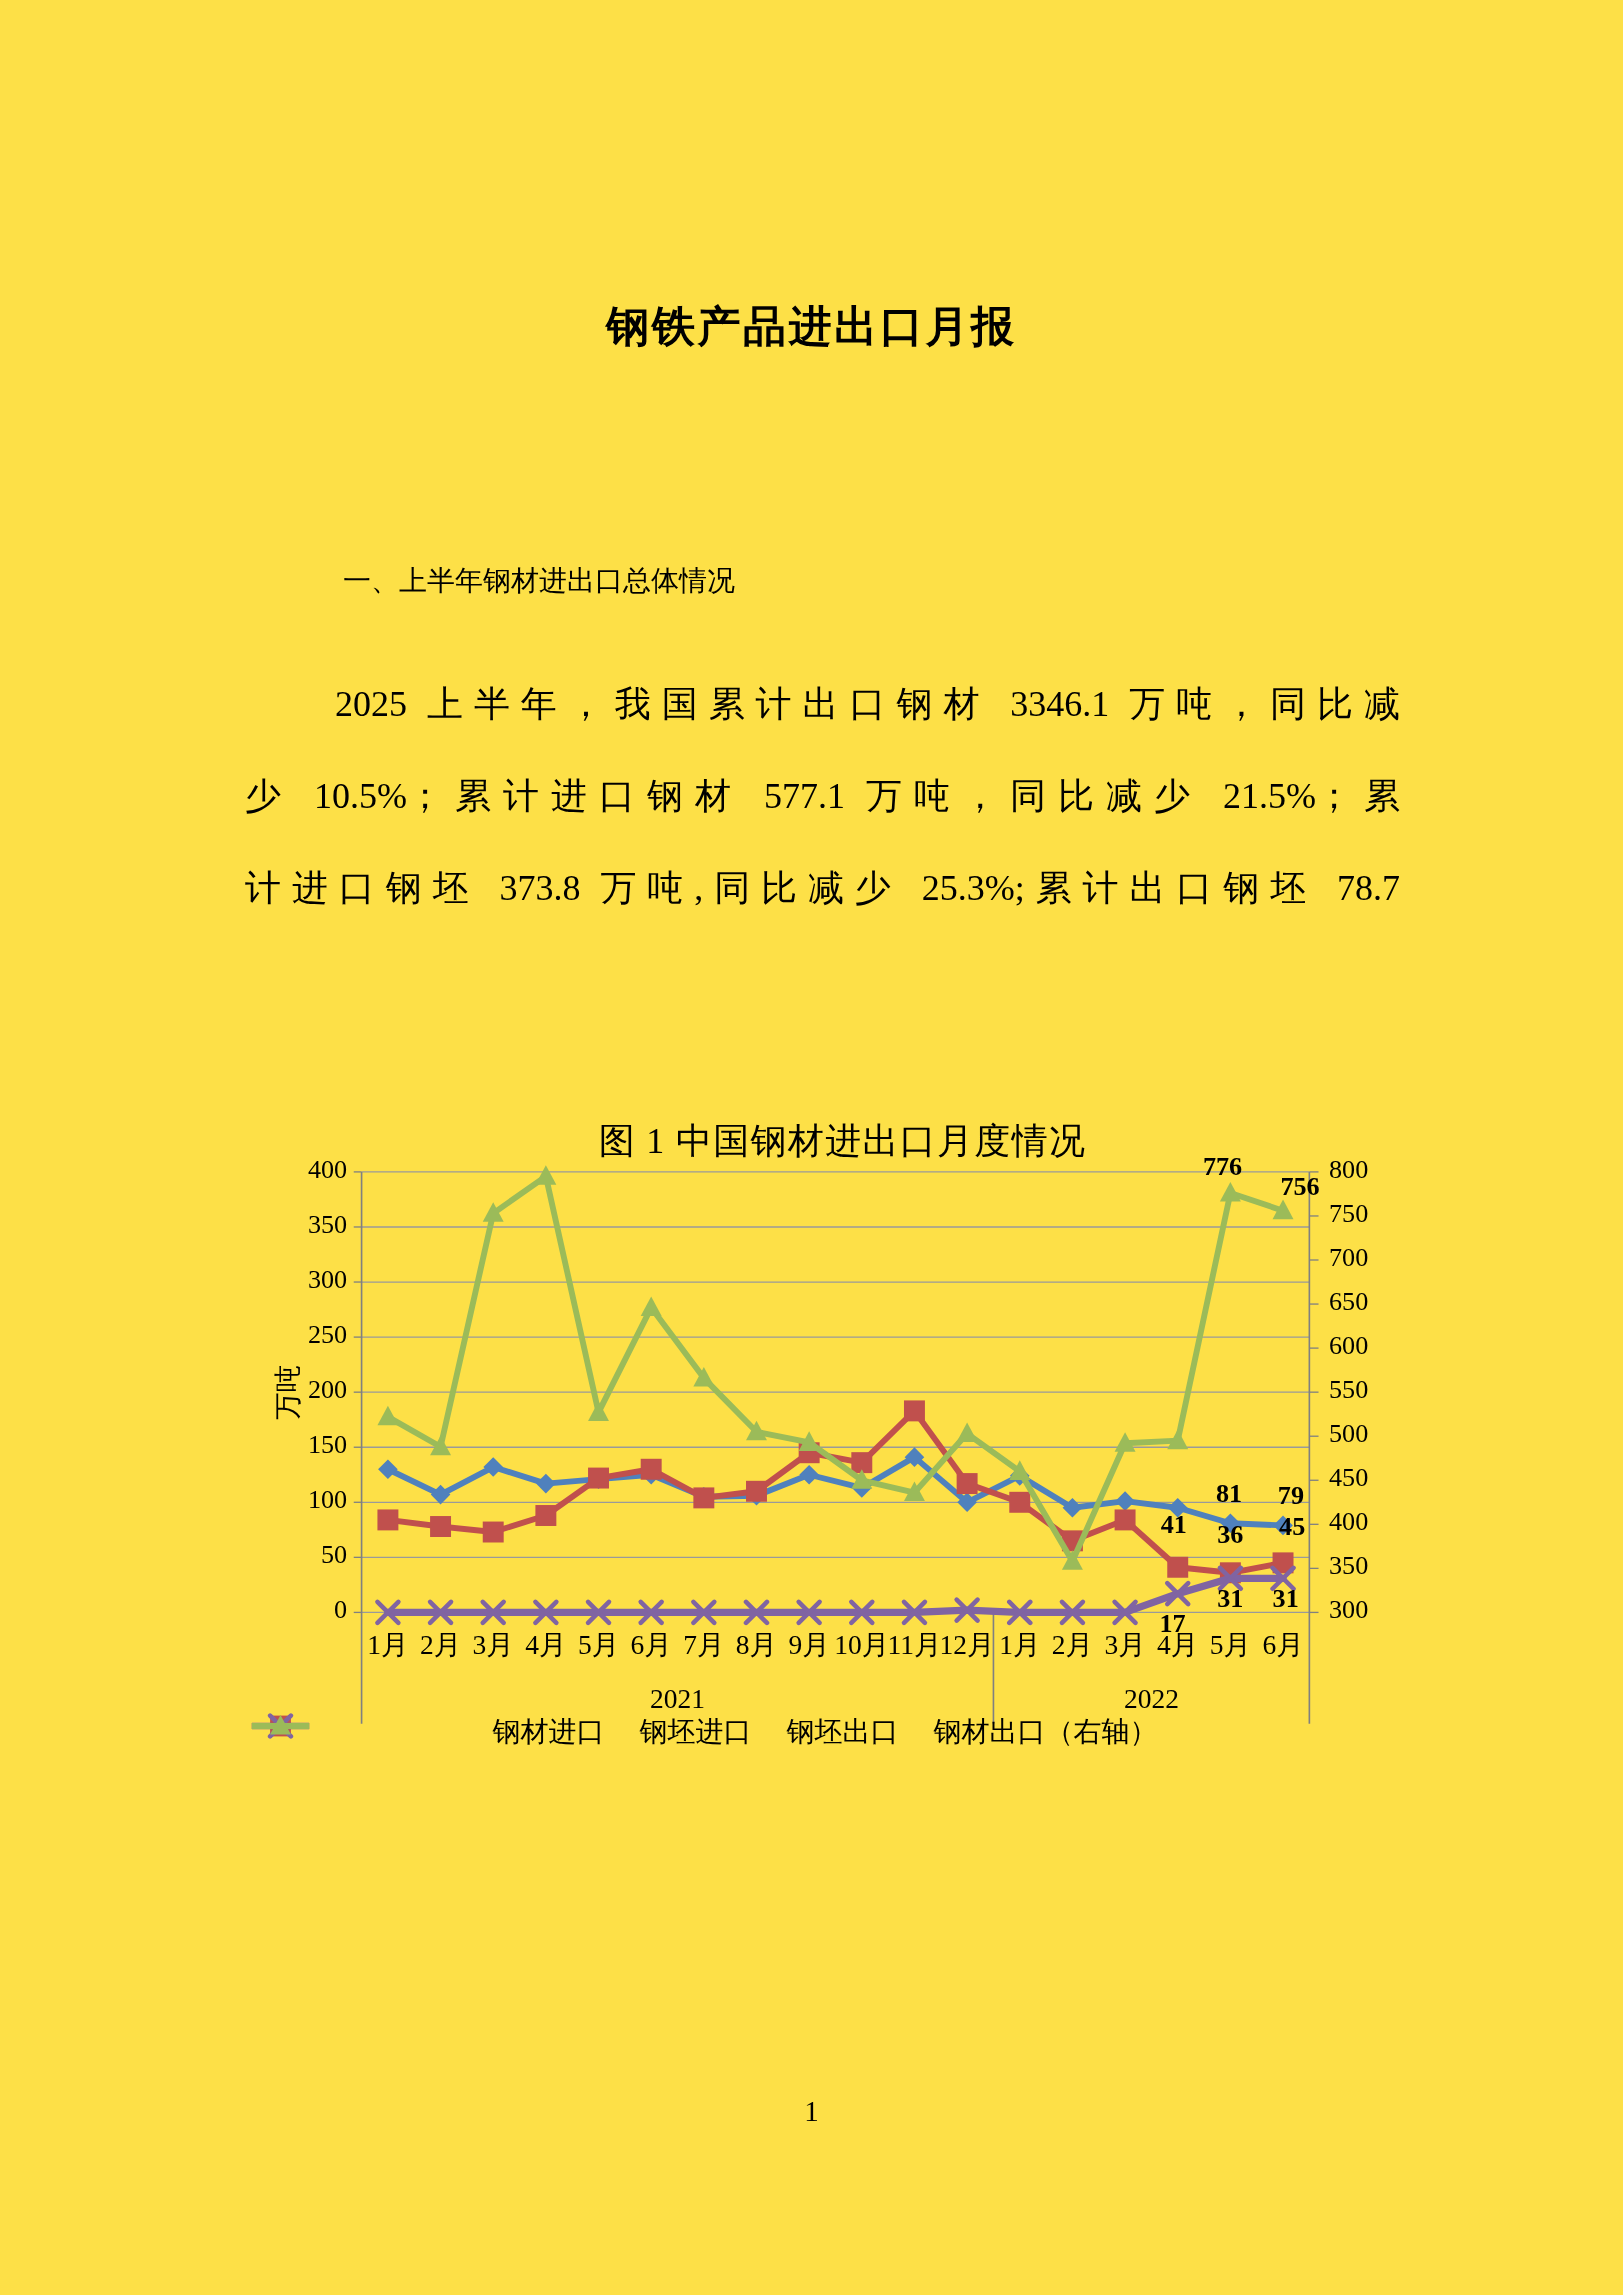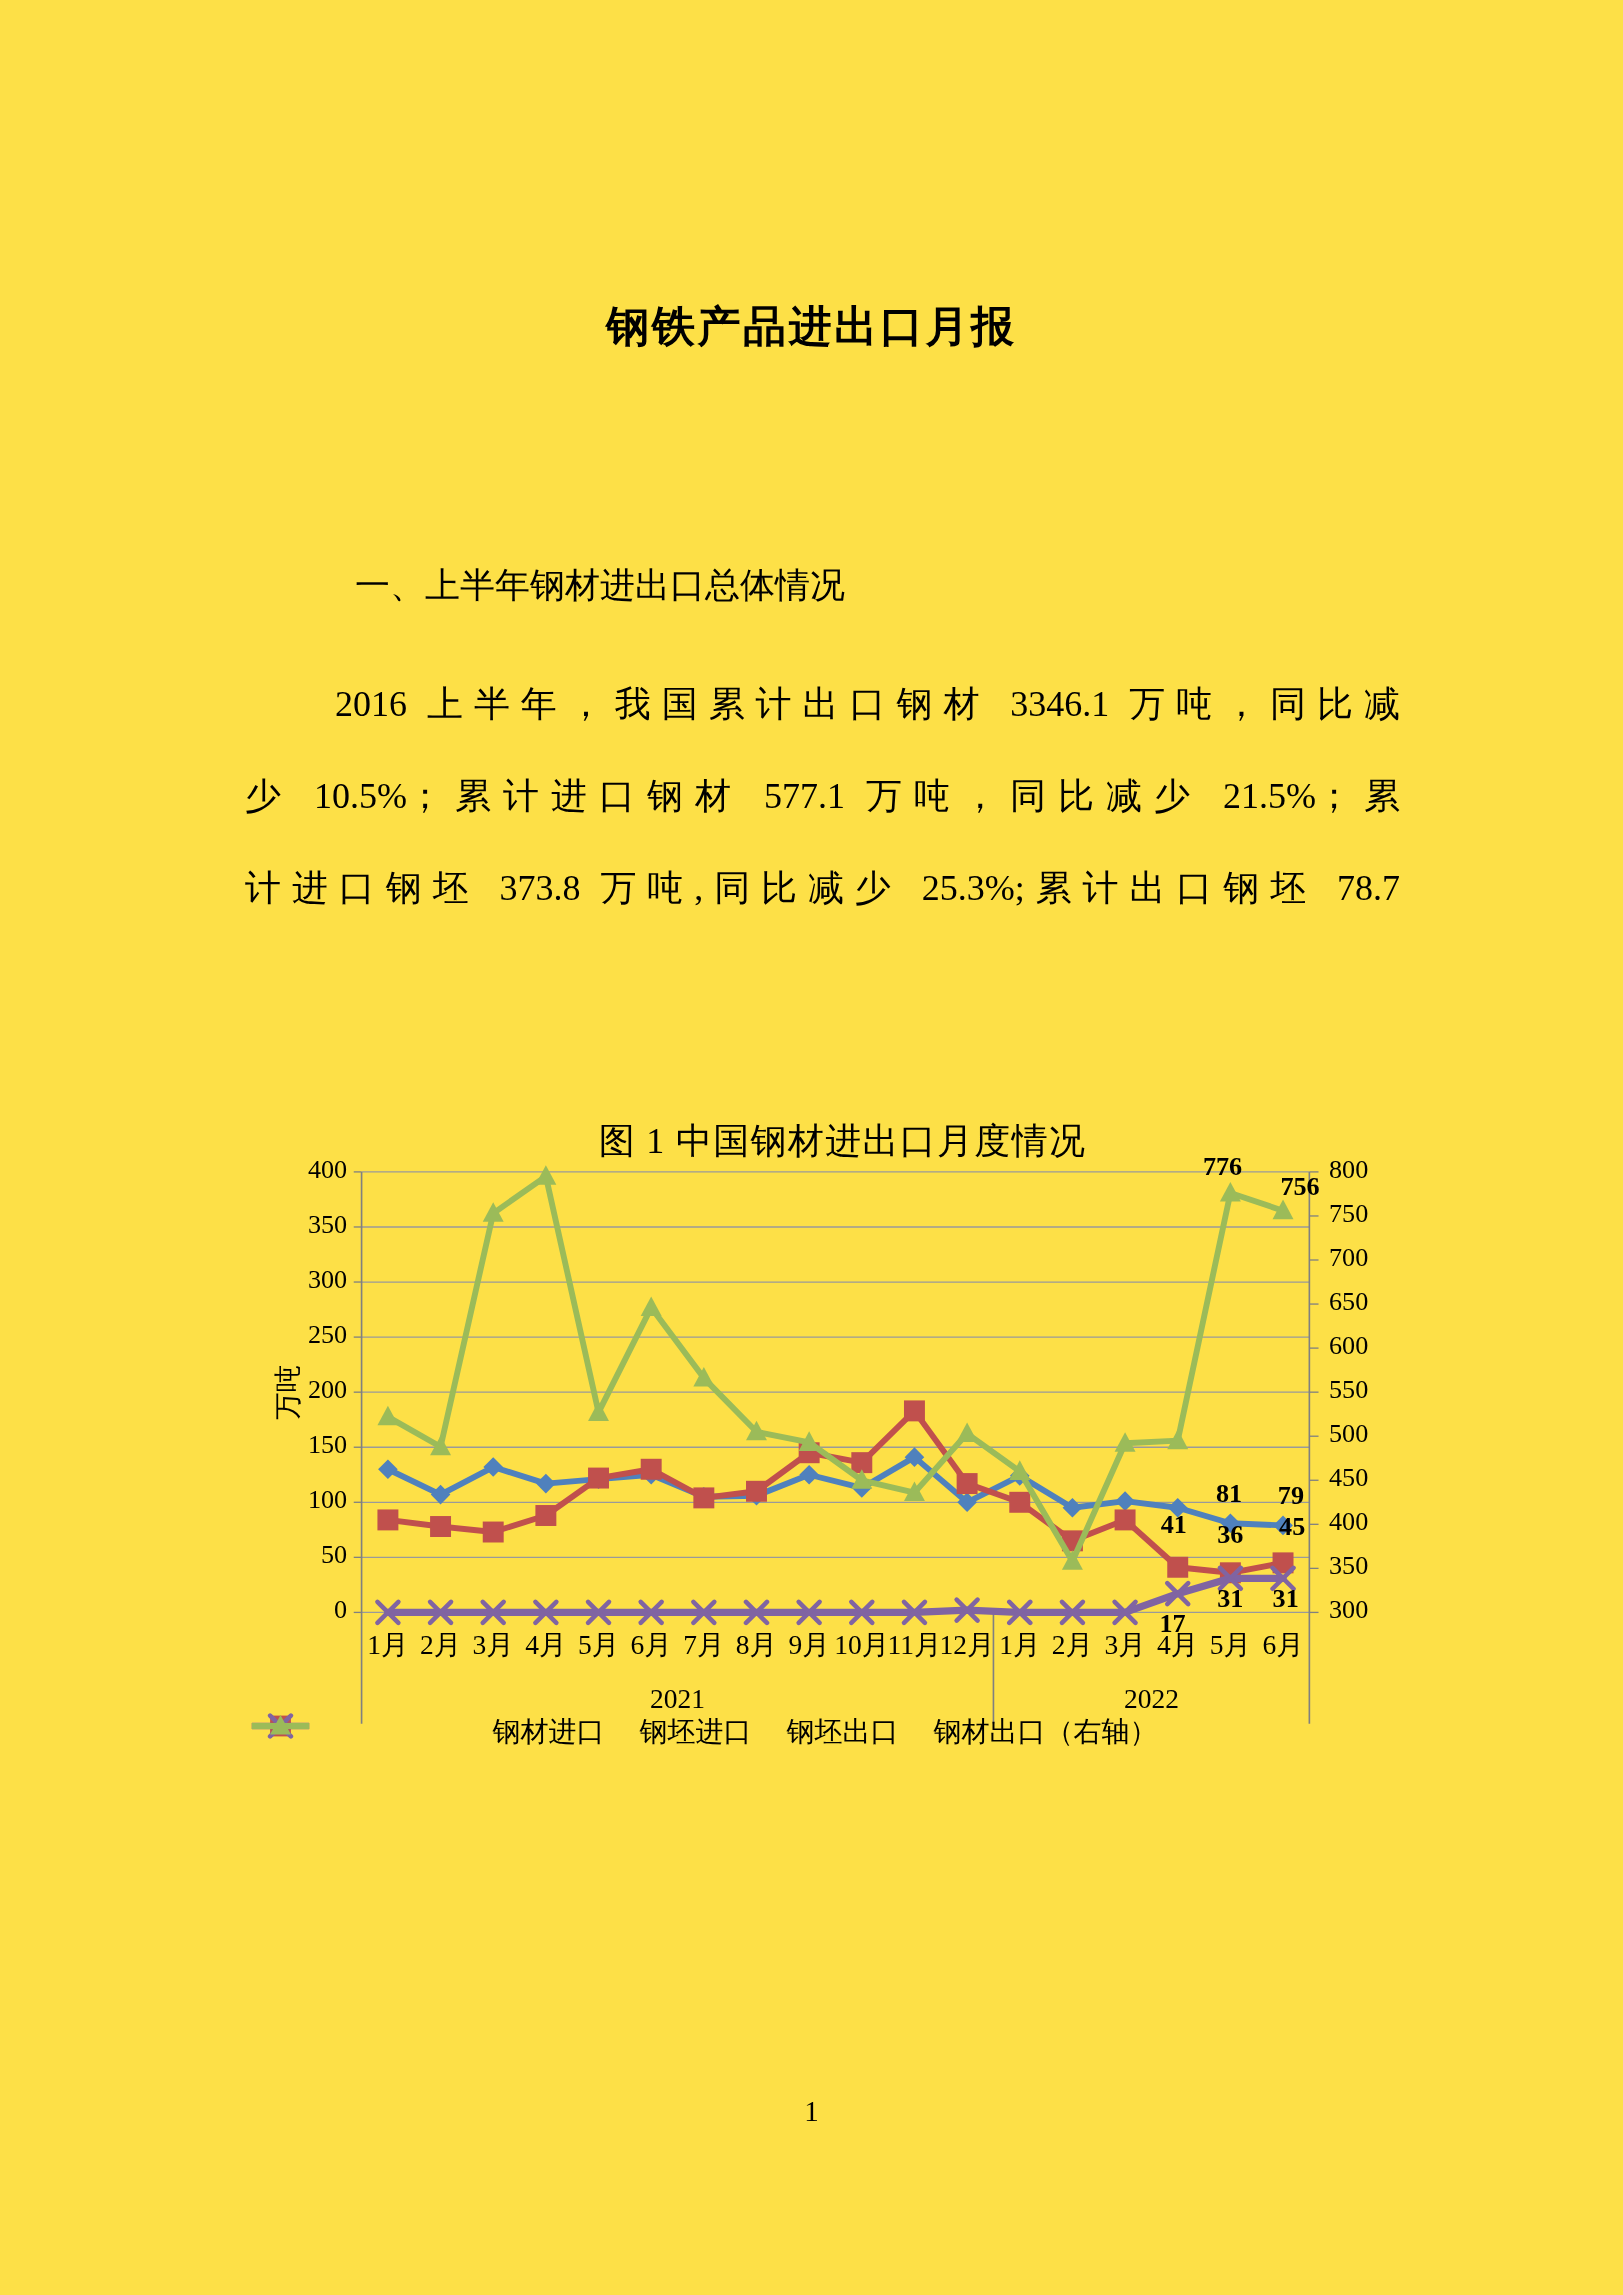--- a/index.html
+++ b/index.html
@@ -13,22 +13,22 @@
   }
   .doc-title{
     position:absolute;top:298px;left:0;width:100%;
     text-align:center;font-size:43px;font-weight:bold;letter-spacing:2.6px;
   }
   .doc-subtitle{
     position:absolute;top:401px;left:0;width:100%;
     text-align:center;font-size:35px;
   }
   .section-heading{
-    position:absolute;top:562px;left:245px;width:1155px;
-    font-size:35px;text-indent:110px;white-space:nowrap;
+    position:absolute;top:562px;left:233px;width:1155px;
+    font-size:28px;text-indent:110px;white-space:nowrap;
   }
   .para{
     position:absolute;top:658px;left:245px;width:1155px;
     font-size:36px;
   }
   .para .line{
     height:92px;line-height:92px;
     text-align:justify;text-align-last:justify;
     white-space:nowrap;
   }
@@ -55,21 +55,21 @@
 </style>
 </head>
 <body>
 
 <div class="page">
 
   <div class="doc-title">钢铁产品进出口月报</div>
   <div class="section-heading">一、上半年钢材进出口总体情况</div>
 
   <div class="para">
-    <div class="line first">2016 上半年，我国累计出口钢材 3346.1 万吨，同比减</div>
+    <div class="line first">2025 上半年，我国累计出口钢材 3346.1 万吨，同比减</div>
     <div class="line">少 10.5%；累计进口钢材 577.1 万吨，同比减少 21.5%；累</div>
     <div class="line">计进口钢坯 373.8 万吨,同比减少 25.3%;累计出口钢坯 78.7</div>
   </div>
 
   <div class="figure-caption">图 1 中国钢材进出口月度情况</div>
 
   <div class="chart-wrap">
     <svg id="chart-svg" width="1152" height="612" viewBox="0 0 1760 935" xmlns="http://www.w3.org/2000/svg">
         <g>
           <line x1="172" y1="708" x2="1620" y2="708" stroke="#9a9a9a" stroke-width="2"></line>

